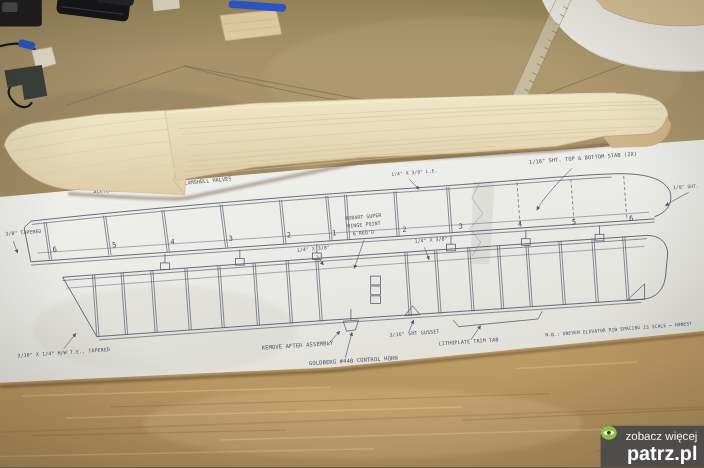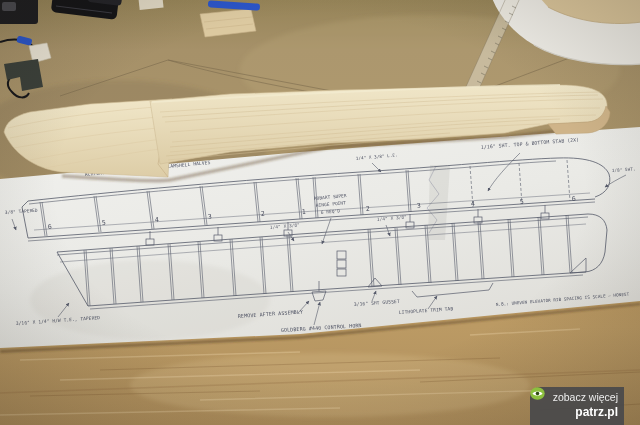--- a/index.html
+++ b/index.html
@@ -3,25 +3,25 @@
 <meta charset="utf-8">
 <style>
   html,body{margin:0;padding:0;background:#222;}
   .stage{position:relative;width:640px;height:425px;overflow:hidden;background:#a5916a;font-family:"Liberation Sans",sans-serif;}
   .stage svg{position:absolute;left:0;top:0;}
   
   .pt{fill:#4e5263;font-family:"DejaVu Sans Mono",monospace;letter-spacing:.1px;}
   .rib{fill:#474b5c;font-family:"DejaVu Sans Mono",monospace;font-size:6.5px;}
   .ink{stroke:#565a6a;fill:none;}
   
-  .watermark{position:absolute;right:16px;bottom:0;width:78px;background:rgba(73,73,75,.92);
+  .watermark{position:absolute;right:0;bottom:0;width:78px;background:rgba(73,73,75,.92);
     border-radius:10px 0 0 0;padding:4px 6px 5px 10px;text-align:right;color:#ededed;margin-left:30px;}
   .wm-line1{font-size:10.5px;line-height:13px;}
   .wm-line2{display:flex;align-items:center;justify-content:flex-end;gap:3px;
-    font-size:12px;font-weight:bold;color:#fff;line-height:16px;}
+    font-size:18px;font-weight:bold;color:#fff;line-height:16px;}
 </style>
 </head>
 <body>
 
 <div class="stage">
 <svg width="640" height="425" viewBox="0 0 640 425">
   <defs>
     <linearGradient id="benchTop" x1="0" y1="0" x2="0" y2="1">
       <stop offset="0" stop-color="#968458"></stop>
       <stop offset="0.25" stop-color="#a69169"></stop>

